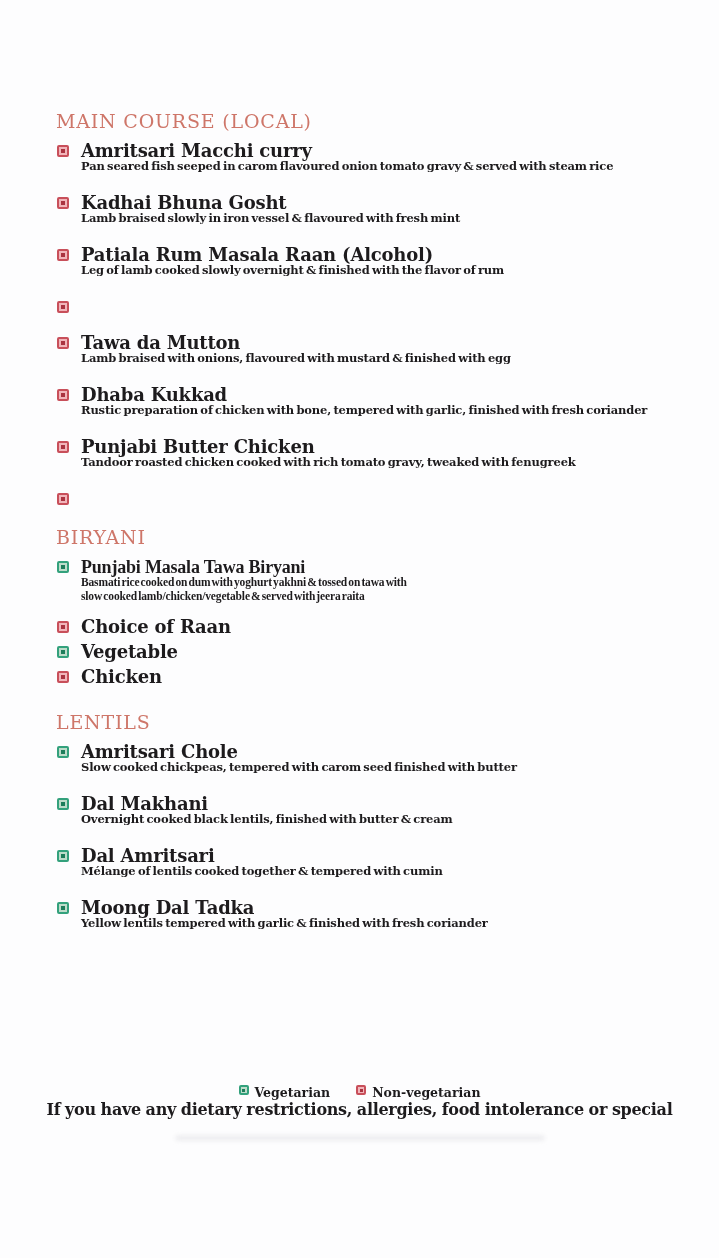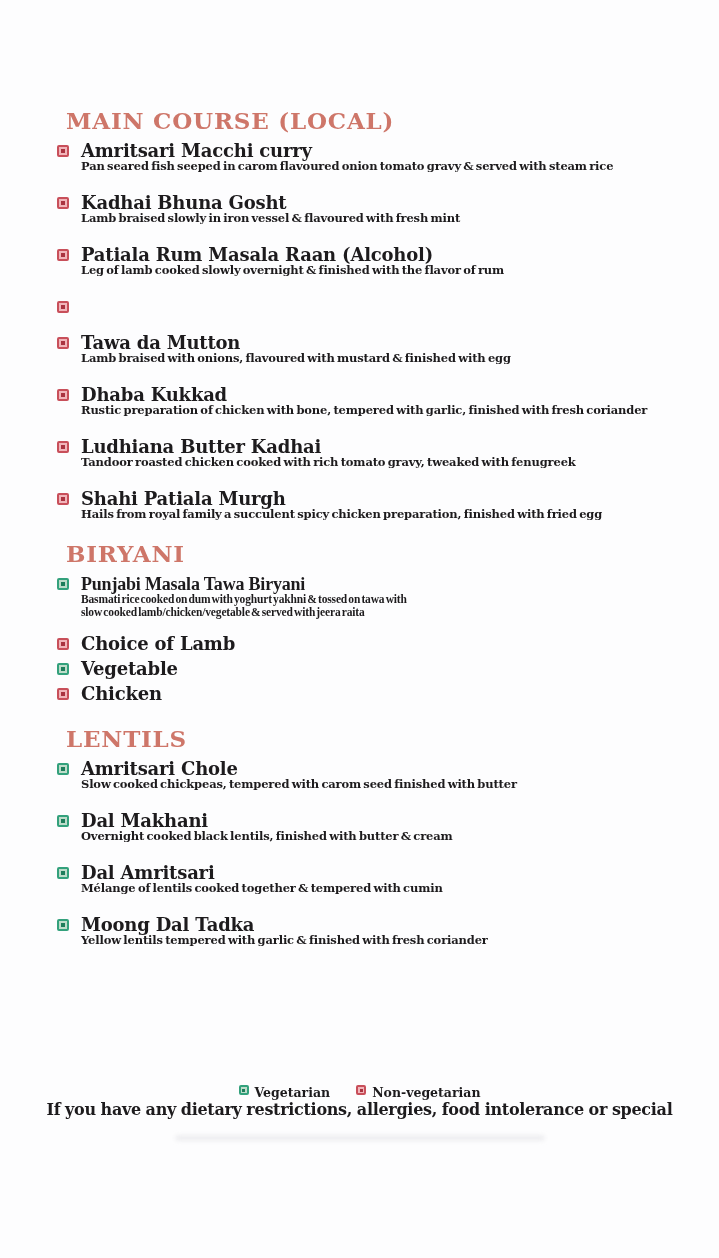--- a/index.html
+++ b/index.html
@@ -8,24 +8,24 @@
     width:719px; height:1258px;
     background:#fdfdfe;
     font-family:"DejaVu Serif", serif;
     overflow:hidden;
     color:var(--text);
   }
   .content {
     position:absolute; left:56px; top:110px; width:596px;
   }
   .section-title {
-    font-size:23px; line-height:22px; font-weight:700;
+    font-size:19px; line-height:22px; font-weight:400;
     color:var(--heading);
     letter-spacing:0.8px;
-    margin:0 0 11px 10px;
+    margin:0 0 11px 0;
   }
   .menu-section:nth-child(2) { margin-top:8px; }
   .menu-section:nth-child(3) { margin-top:26px; }
   .item { display:flex; align-items:flex-start; margin-bottom:21.5px; }
   .item.simple { margin-bottom:9px; }
   .item.multi  { margin-bottom:16px;font-family:Liberation Serif, serif; }
   .marker {
     flex:0 0 12px;
     width:12px; height:12px;
     box-sizing:border-box;
@@ -146,37 +146,31 @@
                 <div class="desc-line">Rustic preparation of chicken with bone, tempered with garlic, finished with fresh coriander</div>
               </div>
     </div>
   </div>
 
   <div class="item">
     <span class="marker nonveg">
               <span class="dot"></span>
             </span>
     <div class="item-text">
-      <div class="item-name">Ludhiana Butter Kadhai</div>
+      <div class="item-name">Punjabi Butter Chicken</div>
       <div class="item-desc">
                 <div class="desc-line">Tandoor roasted chicken cooked with rich tomato gravy, tweaked with fenugreek</div>
               </div>
     </div>
   </div>
 
   <div class="item">
     <span class="marker nonveg">
               <span class="dot"></span>
             </span>
-    <div class="item-text">
-      <div class="item-name">Shahi Patiala Murgh</div>
-      <div class="item-desc">
-                <div class="desc-line">Hails from royal family a succulent spicy chicken preparation, finished with fried egg</div>
-              </div>
-    </div>
   </div>
 </div>
   </div>
 
   <div class="menu-section">
     <h2 class="section-title">BIRYANI</h2>
     <div class="section-items">
   <div class="item multi">
     <span class="marker veg">
               <span class="dot"></span>
@@ -188,21 +182,21 @@
                 <div class="desc-line">slow cooked lamb/chicken/vegetable &amp; served with jeera raita</div>
               </div>
     </div>
   </div>
 
   <div class="item simple">
     <span class="marker nonveg">
               <span class="dot"></span>
             </span>
     <div class="item-text">
-      <div class="item-name">Choice of Lamb</div>
+      <div class="item-name">Choice of Raan</div>
 
     </div>
   </div>
 
   <div class="item simple">
     <span class="marker veg">
               <span class="dot"></span>
             </span>
     <div class="item-text">
       <div class="item-name">Vegetable</div>

